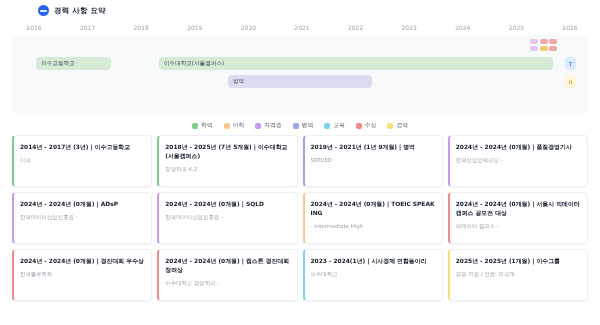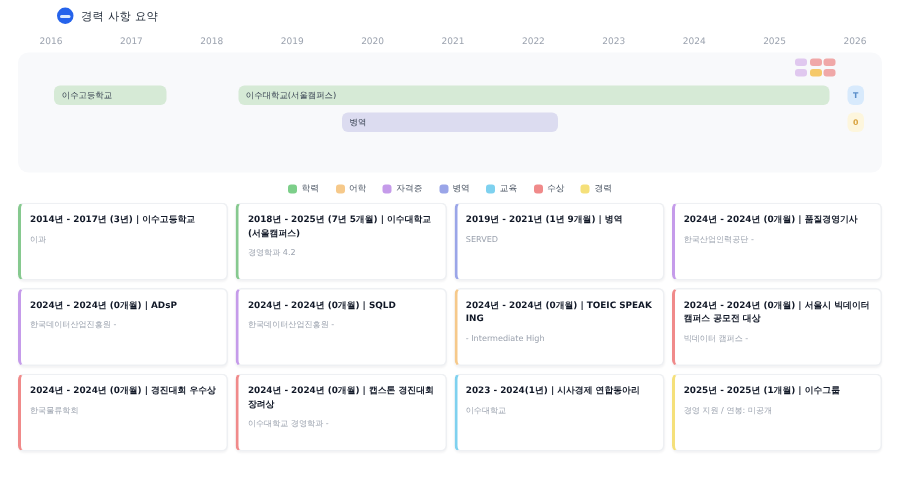--- a/index.html
+++ b/index.html
@@ -14,21 +14,21 @@
   
   .header { display: flex; align-items: center; gap: 5px; padding: 5px 0 3px 38px; }
   .header-icon {
     width: 11px; height: 11px; border-radius: 50%;
     background: #2563eb; position: relative; flex: none;
   }
   .header-icon::after {
     content: ""; position: absolute; left: 2px; top: 4.5px;
     width: 7px; height: 2.5px; border-radius: 2px; background: #dbeafe;
   }
-  .header-title { font-size: 7.5px; font-weight: normal; color: #1f2937; letter-spacing: .2px; }
+  .header-title { font-size: 7.5px; font-weight: bold; color: #1f2937; letter-spacing: .2px; }
 
   
   .timeline-wrap { margin: 2px 12px 0 12px; position: relative; }
   .year-axis { position: relative; height: 14px; margin: 0 18px 0 22px; }
   .year-tick {
     position: absolute; top: 3px; font-size: 6px; color: #9ca3af;
     transform: translateX(-50%); white-space: nowrap;
   }
   .timeline-panel {
     position: relative; background: #f8f9fb; border-radius: 7px;

